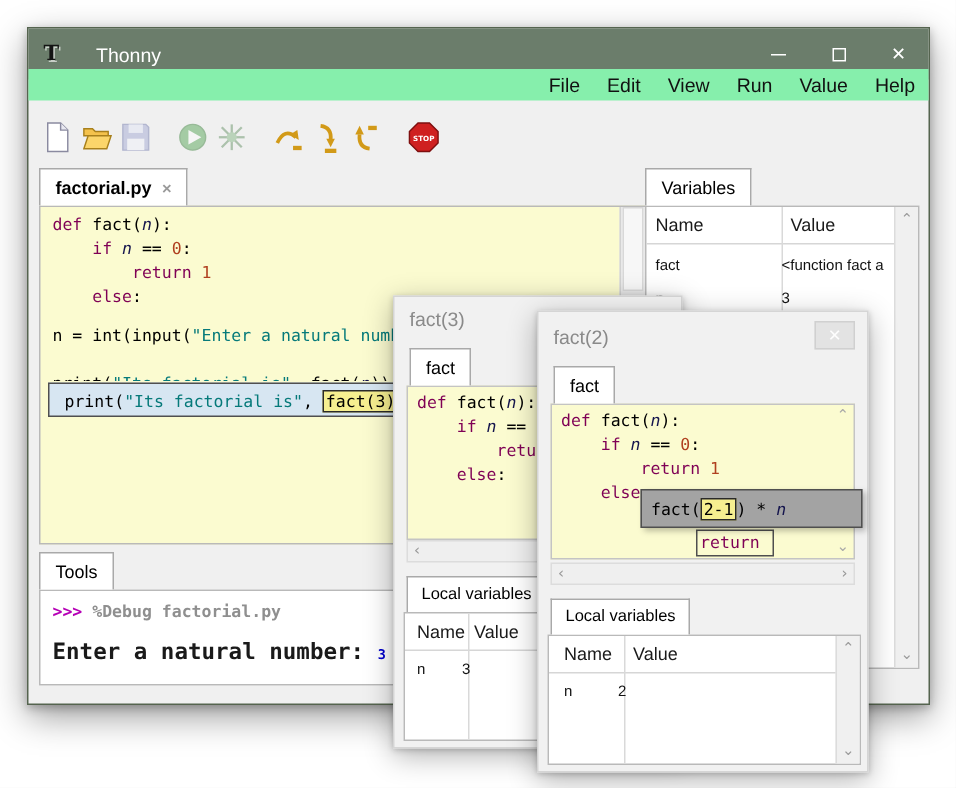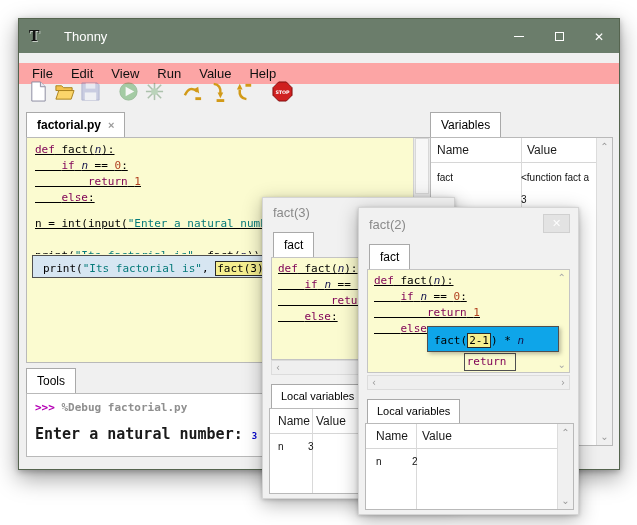--- a/index.html
+++ b/index.html
@@ -17,42 +17,42 @@
     font-family:"DejaVu Serif", serif; font-weight:bold; font-size:14px;
     color:#141414; text-shadow:1px 1px 0 #c8cfc8; line-height:18px; }
   #titlebar .wtitle { margin-left:19px; font-size:13px; }
   .win-controls { margin-left:auto; display:flex; height:34px; }
   .win-btn { width:40px; height:34px; display:flex; align-items:center; justify-content:center; }
   .glyph-min { width:10px; height:1px; background:#fff; }
   .glyph-max { width:9px; height:9px; border:1px solid #fff; }
   .glyph-close::before { content:"✕"; color:#fff; font-size:12px; }
 
   
-  #menubar { left:0; top:44px; width:100%; height:21px; display:flex;
-    align-items:center; padding-left:4px; background:#fca5a5; }
+  #menubar { left:0; top:27px; width:100%; height:21px; display:flex;
+    align-items:center; padding-left:4px; background:#86efac;justify-content:flex-end; }
   .menu-item { font-size:13px; color:#111; padding:2px 9px; }
   #toolbar { left:0; top:55px; width:100%; height:34px; display:flex;
     align-items:center; padding-left:6px; }
   .tb-btn { width:26px; height:28px; display:flex; align-items:center; justify-content:center; }
   .tb-btn svg { width:21px; height:21px; }
   .tb-gap { width:12px; }
   .disabled { opacity:.45; }
 
   
   .tab { position:absolute; background:#fff; border:1px solid #a9a9a9; border-bottom:none;
     font-size:12px; color:#000; padding:5px 10px 4px 10px; z-index:3; height:25px; }
   .panel { position:absolute; background:#fff; border:1px solid #b9b9b9; }
   .tab .x-close::before { content:"×"; color:#9a9a9a; font-size:11px; margin-left:7px; }
 
   
   #editor { left:25px; top:136px; width:405px; height:226px; background:#fbfbd0;
     overflow:hidden; }
   .codefont, .code-line { font-family:"DejaVu Sans Mono", monospace; font-size:11px;
     line-height:16px; white-space:pre; }
-  .code-lines { position:absolute; left:8px; top:4px; right:20px;text-decoration:underline; }
+  .code-lines { position:absolute; left:8px; top:4px; right:20px; }
   .code-line.empty { height:10px; }
   .tok-kw { color:#7f0055; }
   .tok-pl { color:#000; }
   .tok-param { color:#14144d; font-style:italic; }
   .tok-num { color:#b04020; }
   .tok-str { color:#067a7a; }
   .tok-chip { background:#f6ef90; border:1px solid #2a2a2a; padding:0 1px; color:#000; }
   .tok-prompt { color:#b500b5; font-weight:bold; }
   .tok-muted { color:#8f8f8f;font-weight:bold; }
   .tok-io { color:#1a1a1a; font-size:15px; font-weight:bold; }
@@ -101,22 +101,22 @@
   .hscroll .left { left:4px; } .hscroll .right { right:4px; }
   .local-tab { position:absolute; background:#fff; border:1px solid #a9a9a9; border-bottom:none;
     font-size:11px; padding:5px 9px 3px 9px; z-index:2; height:24px; }
   .ptable { position:absolute; background:#fff; border:1px solid #b9b9b9; }
   #popup2-close { position:absolute; right:8px; top:6px; width:27px; height:19px;
     background:#e3e3e3; border:1px solid #d0d0d0; color:#fdfdfd; font-size:11px;
     display:flex; align-items:center; justify-content:center; }
   #popup2-close::before { content:"✕"; }
   .corner-up { position:absolute; color:#a8a8a8; font-size:10px;
     font-family:"DejaVu Sans", sans-serif; }
-  #eval-box { position:absolute; left:68px; top:118px; width:132px; height:26px;
-    background:#0ea5e9; border:1px solid #4f4f4f; box-shadow:2px 2px 4px rgba(0,0,0,.25);
+  #eval-box { position:absolute; left:68px; top:118px; width:148px; height:26px;
+    background:#a3a3a3; border:1px solid #4f4f4f; box-shadow:2px 2px 4px rgba(0,0,0,.25);
     padding:3px 0 0 6px; z-index:5; }
 
   
   #popup1 .ptable .c0 { width:38px; padding-left:8px; } #popup1 .ptable .c1 { flex:1; }
   #popup1 .var-head .h0 { left:8px; } #popup1 .var-head .h1 { left:46px; }
   #popup1 .var-divider { left:42px; }
   
   #popup2 .ptable .c0 { width:46px; padding-left:10px; } #popup2 .ptable .c1 { flex:1; }
   #popup2 .var-head .h0 { left:10px; } #popup2 .var-head .h1 { left:56px; }
   #popup2 .var-divider { left:50px; }

